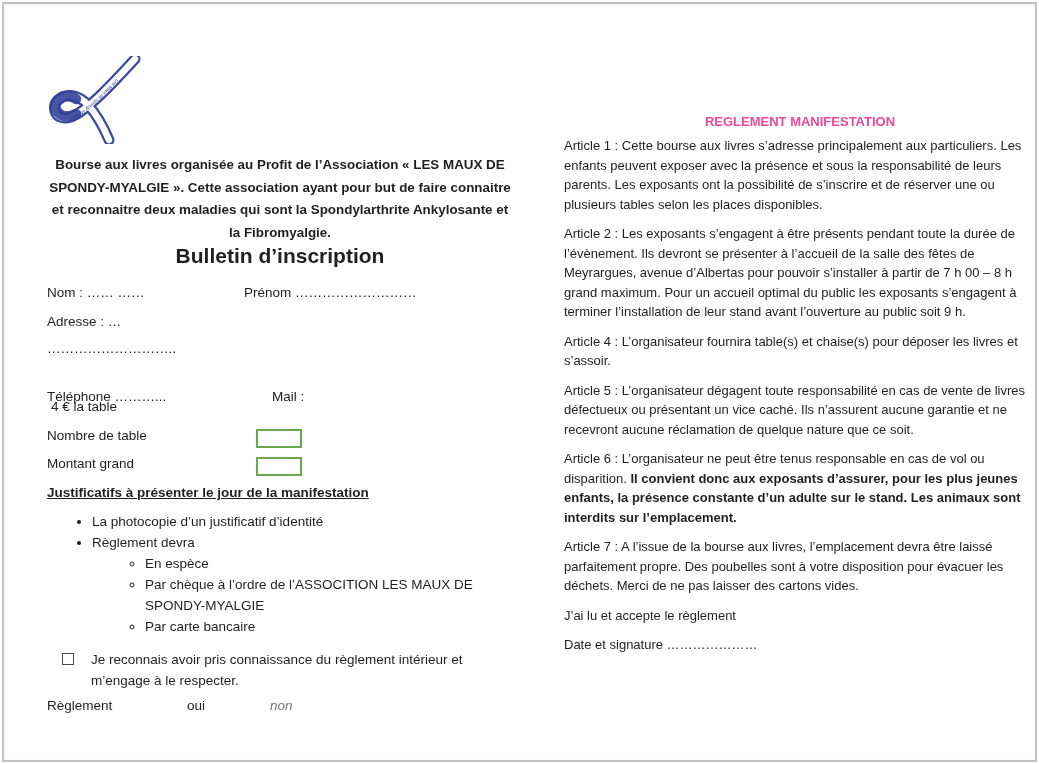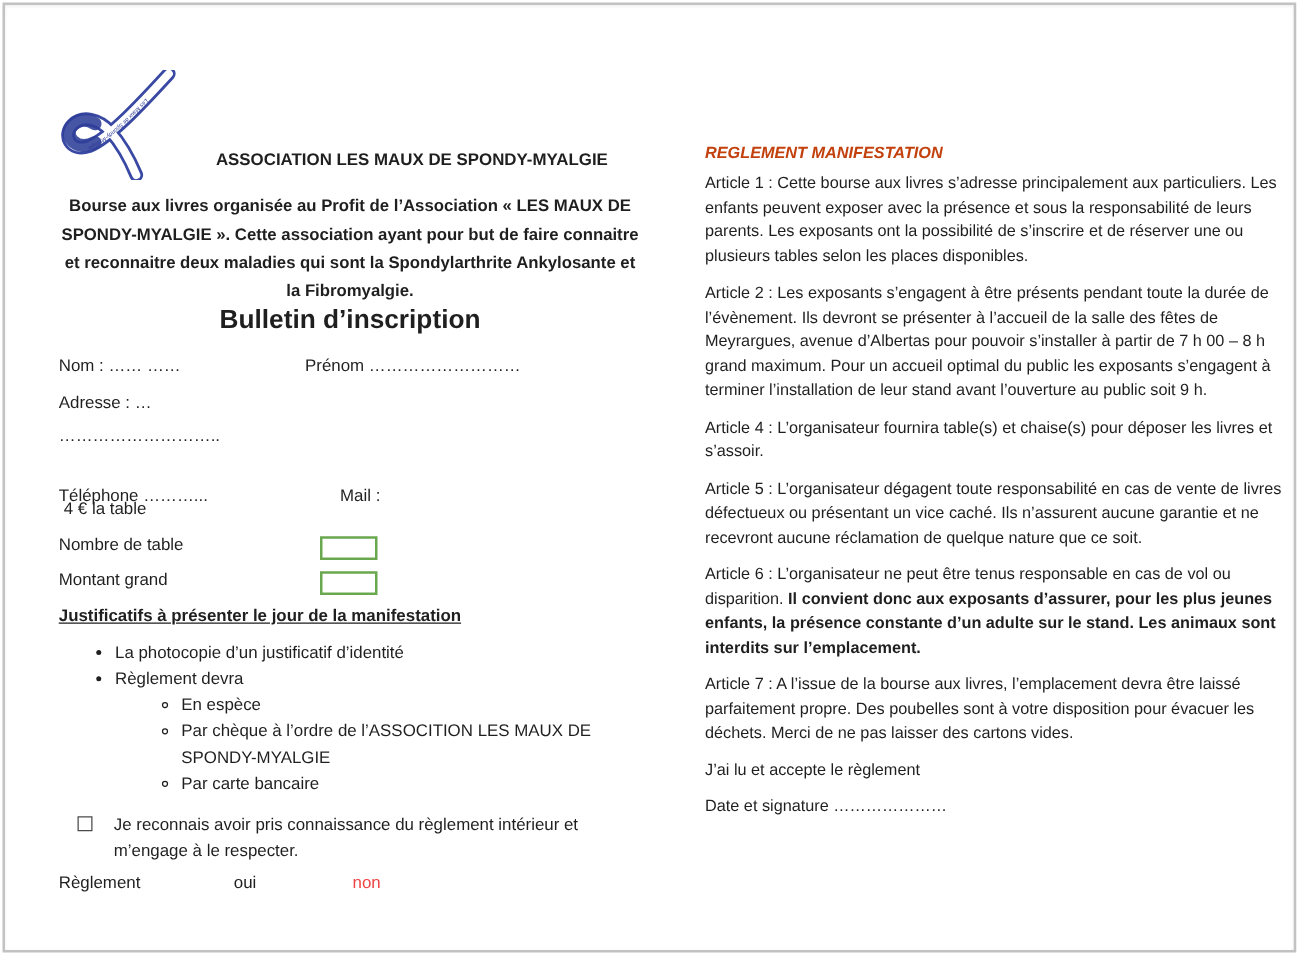--- a/index.html
+++ b/index.html
@@ -24,24 +24,24 @@
   .fill-box{left:252px;width:42px;height:15px;border:2px solid #6aa84f;background:#fff;}
   .box-tables{top:425px;} .box-total{top:453px;}
   .justif-heading{left:43px;top:481px;width:466px;font-weight:bold;font-size:13.5px;text-decoration:underline;}
   .justif-list{left:59px;top:507px;width:440px;font-size:13.5px;line-height:21px;list-style:disc;padding-left:29px;margin:0;}
   .justif-list ul{list-style:circle;padding-left:53px;margin:0;}
   .ack{left:58px;top:645px;width:436px;font-size:13.5px;line-height:21px;display:flex;gap:17px;}
   .ack-box{flex:0 0 auto;width:10px;height:10px;border:1.4px solid #4a4a4a;margin-top:4px;background:#fff;}
   .ack-text{width:392px;}
   .reglement-row{left:43px;top:694px;width:466px;font-size:13.5px;height:18px;}
   .reglement-row .oui{position:absolute;left:140px;top:0;}
-  .reglement-row .non{position:absolute;left:235px;top:0;color:#ef4444;}
+  .reglement-row .non{position:absolute;left:223px;top:0;color:#737373;font-style:italic;}
 
   
-  .reg-title{left:560px;top:110px;width:472px;font-weight:bold;font-size:13px;color:#c2410c;font-style:italic;}
+  .reg-title{left:560px;top:110px;width:472px;text-align:center;font-weight:bold;font-size:13px;color:#ec4899;}
   .articles{left:560px;top:132px;width:472px;font-size:13px;line-height:19.5px;}
   .articles p{margin:0 0 10px 0;}
   .articles .date-line{margin-top:3px;}
 </style>
 </head>
 <body>
 
 <div class="page">
 
   <div class="col-left">
@@ -51,21 +51,20 @@
         <path id="ribbonPath" d="M89,3 C67,27 41,55 25,61 C10,66 4,52 12,44 C20,36 33,39 42,49 C51,59 58,72 63,84" fill="none"></path>
       </defs>
       <use href="#ribbonPath" stroke="#3a49a3" stroke-width="11" stroke-linecap="round" fill="none"></use>
       <use href="#ribbonPath" stroke="#ffffff" stroke-width="6.5" stroke-linecap="round" fill="none"></use>
       <path d="M30,58 C15,66 4,52 12,44 C17,39 24,39 30,43" stroke="#2e3d98" stroke-width="10.5" fill="none" stroke-linecap="round" opacity="0.88"></path>
       <text font-size="4.6" font-style="italic" fill="#2e3d98">
         <textPath href="#ribbonPath" startOffset="14%">Les Maux de Spondy-Myalgie</textPath>
       </text>
     </svg>
 
-    <div class="abs assoc-title">ASSOCIATION LES MAUX DE SPONDY-MYALGIE</div>
 
     <div class="abs intro">Bourse aux livres organisée au Profit de l’Association « LES MAUX DE SPONDY-MYALGIE ». Cette association ayant pour but de faire connaitre et reconnaitre deux maladies qui sont la Spondylarthrite Ankylosante et la Fibromyalgie.</div>
 
     <div class="abs form-title">Bulletin d’inscription</div>
 
     <div class="abs frow row-nom">
       <span>Nom : ……  ……</span>
       <span class="second">Prénom ………………………</span>
     </div>
 

